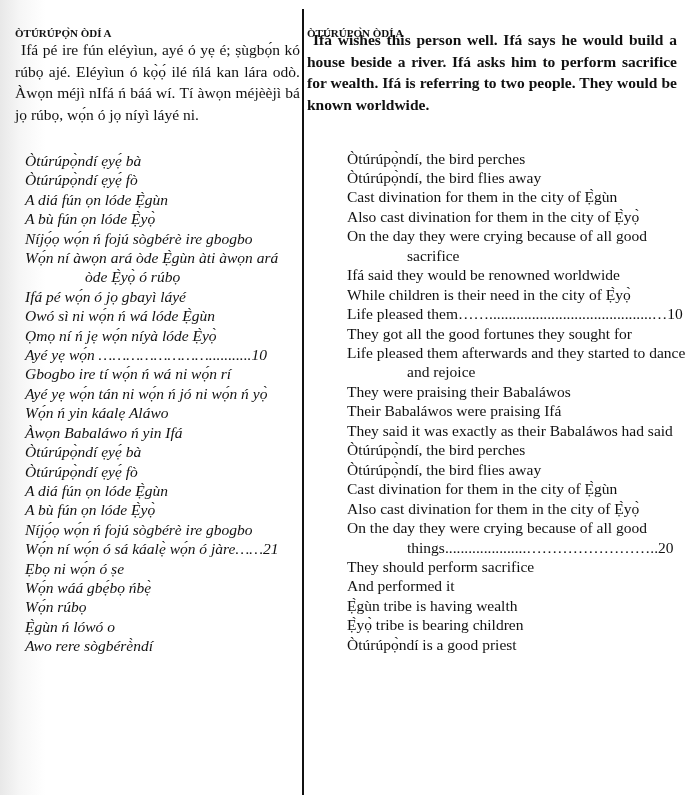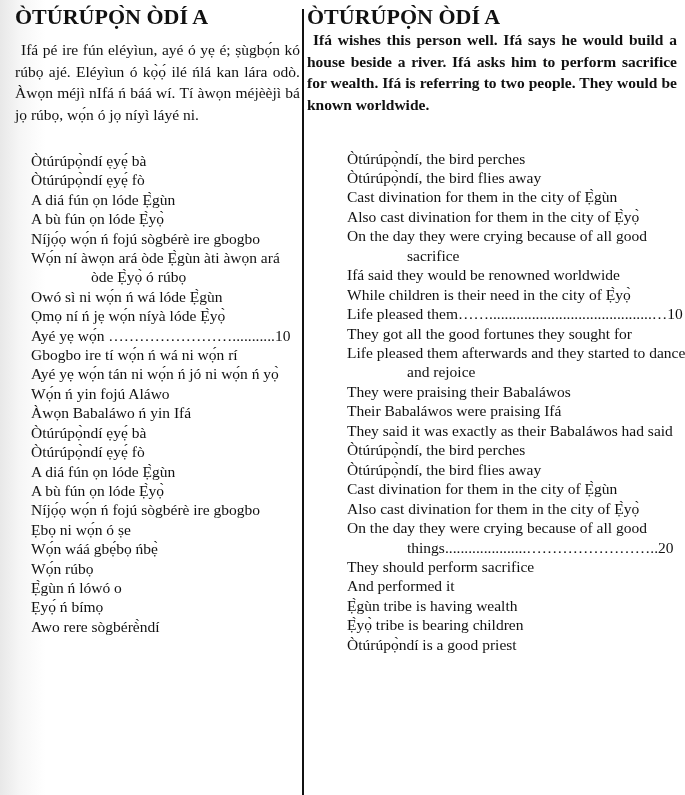--- a/index.html
+++ b/index.html
@@ -11,69 +11,70 @@
     position: relative;
   }
   .col { position: absolute; top: 0; }
   .col-left { left: 0; width: 300px; }
   .col-right { left: 307px; width: 375px; }
   .divider {
     position: absolute; left: 302px; top: 9px; bottom: 0;
     width: 2px; background: #111;
   }
   .title {
-    font-weight: bold; font-size: 22px; line-height: 19px;
-    position: absolute; top: 7px; white-space: nowrap;
+    font-weight: bold; font-size: 11px; line-height: 19px;
+    position: absolute; top: 24px; white-space: nowrap;
   }
   .col-left .title { left: 15px; }
   .col-right .title { left: 0; }
   .intro {
     position: absolute; top: 29px; font-size: 15.5px; line-height: 21.5px;
     text-align: justify; text-indent: 6px;
   }
   .col-left .intro { left: 15px; width: 285px; margin-top: 10px; }
   .col-right .intro { left: 0; width: 370px; font-weight: bold; }
   .verses { position: absolute; top: 151px; font-size: 15.5px; line-height: 19.4px; }
-  .col-left .verses { left: 31px; width: 285px; }
+  .col-left .verses { left: 25px; width: 285px; font-style: italic; }
   .col-right .verses { left: 12px; width: 370px; top: 148.5px; line-height: 19.45px; margin-left: 28px; }
   .verse { white-space: nowrap; }
   .verse.cont { padding-left: 60px; }
   .col-left .verse.cont { padding-left: 60px; }
 </style>
 </head>
 <body>
 
 <div class="col col-left">
   <div class="title">ÒTÚRÚPỌ̀N ÒDÍ   A</div>
   <div class="intro">Ifá pé ire fún eléyìun, ayé ó yẹ é; ṣùgbọ́n kó rúbọ ajé. Eléyìun ó kọ̀ọ́ ilé ńlá kan lára odò. Àwọn méjì nIfá ń báá wí. Tí àwọn méjèèjì bá jọ rúbọ, wọ́n ó jọ níyì láyé ni.</div>
   <div class="verses" id="left-verses">
       <div class="verse">Òtúrúpọ̀ndí ẹyẹ́ bà</div>
       <div class="verse">Òtúrúpọ̀ndí ẹyẹ́ fò</div>
       <div class="verse">A diá fún ọn lóde Ẹ̀gùn</div>
       <div class="verse">A bù fún ọn lóde Ẹ̀yọ̀</div>
       <div class="verse">Níjọ́ọ wọ́n ń fojú sògbérè ire gbogbo</div>
       <div class="verse">Wọ́n ní àwọn ará òde Ẹ̀gùn àti àwọn ará</div>
       <div class="verse cont">òde Ẹ̀yọ̀ ó rúbọ</div>
+      <div class="verse">Ifá pé wọ́n ó jọ gbayì láyé</div>
       <div class="verse">Owó sì ni wọ́n ń wá lóde Ẹ̀gùn</div>
       <div class="verse">Ọmọ ní ń jẹ wọ́n níyà lóde Ẹ̀yọ̀</div>
       <div class="verse">Ayé yẹ wọ́n ……………………...........10</div>
       <div class="verse">Gbogbo ire tí wọ́n ń wá ni wọ́n rí</div>
       <div class="verse">Ayé yẹ wọ́n tán ni wọ́n ń jó ni wọ́n ń yọ̀</div>
-      <div class="verse">Wọ́n ń yin fojú Aláwo</div>
+      <div class="verse">Wọ́n ń yin káalẹ Aláwo</div>
       <div class="verse">Àwọn Babaláwo ń yin Ifá</div>
       <div class="verse">Òtúrúpọ̀ndí ẹyẹ́ bà</div>
       <div class="verse">Òtúrúpọ̀ndí ẹyẹ́ fò</div>
       <div class="verse">A diá fún ọn lóde Ẹ̀gùn</div>
       <div class="verse">A bù fún ọn lóde Ẹ̀yọ̀</div>
       <div class="verse">Níjọ́ọ wọ́n ń fojú sògbérè ire gbogbo</div>
+      <div class="verse">Wọ́n ní wọ́n ó sá káalẹ̀ wọ́n ó jàre……21</div>
       <div class="verse">Ẹbọ ni wọ́n ó ṣe</div>
       <div class="verse">Wọ́n wáá gbẹ́bọ ńbẹ̀</div>
       <div class="verse">Wọ́n rúbọ</div>
       <div class="verse">Ẹ̀gùn ń lówó o</div>
-      <div class="verse">Ẹyọ́ ń bímọ</div>
       <div class="verse">Awo rere sògbérè̀ndí</div>
     </div>
 </div>
 
 <div class="divider"></div>
 
 <div class="col col-right">
   <div class="title">ÒTÚRÚPỌ̀N ÒDÍ   A</div>
   <div class="intro">Ifá wishes this person well. Ifá says he would build a house beside a river. Ifá asks him to perform sacrifice for wealth. Ifá is referring to two people. They would be known worldwide.</div>
   <div class="verses" id="right-verses">

